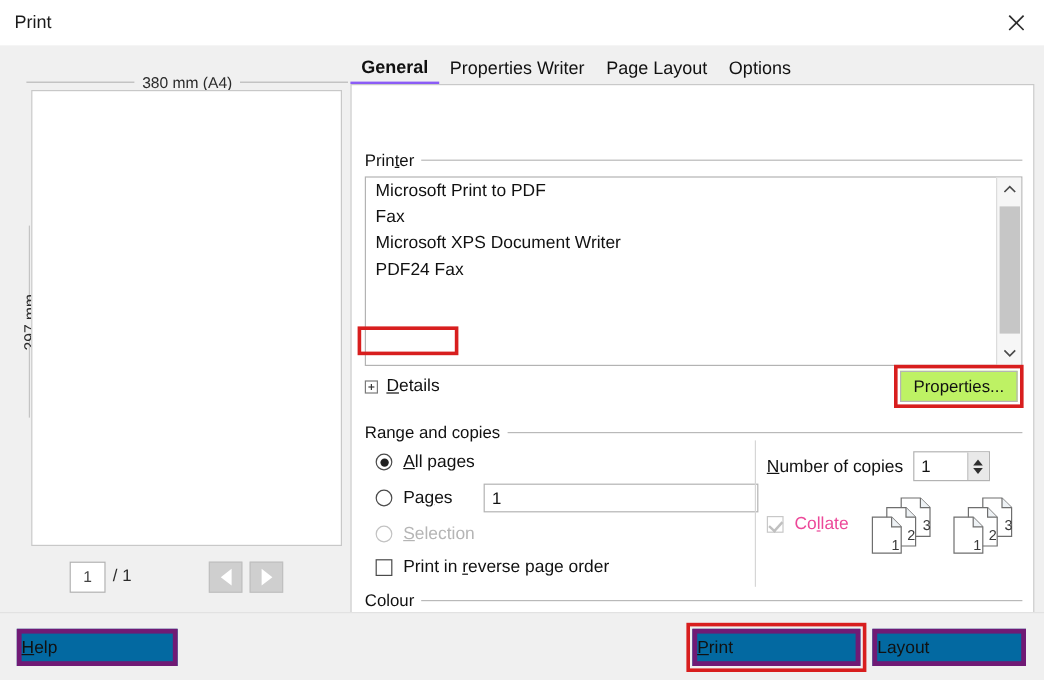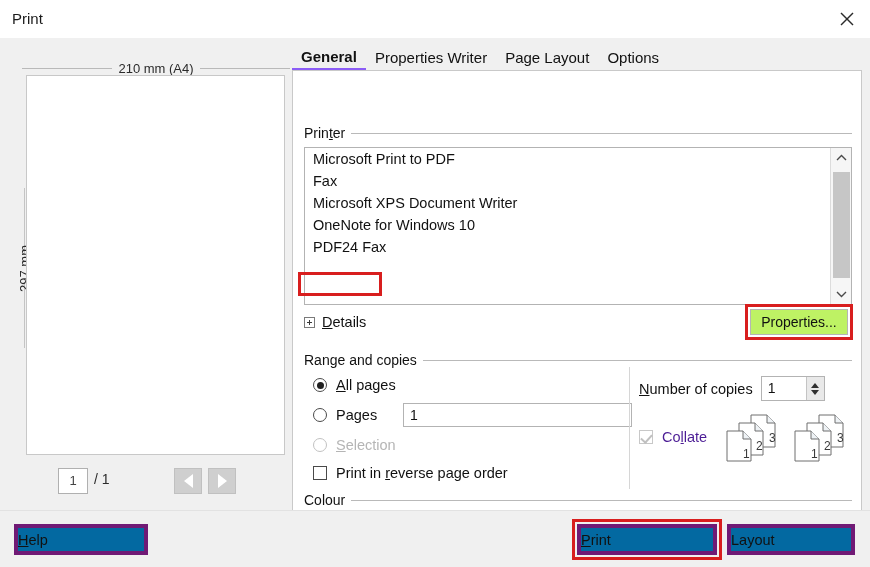--- a/index.html
+++ b/index.html
@@ -217,21 +217,21 @@
   #copies-value { flex:1; font-size:14px; color:#111; padding-left:6px; line-height:23px; }
   #copies-arrows {
     width:18px; background:#e9e9e9; border-left:1px solid #c4c4c4;
     display:flex; flex-direction:column; align-items:center; justify-content:center; gap:2px;
     cursor:pointer;
   }
   .spin-up   { width:0;height:0;border-left:4px solid transparent;border-right:4px solid transparent;border-bottom:5px solid #2f2f2f; }
   .spin-down { width:0;height:0;border-left:4px solid transparent;border-right:4px solid transparent;border-top:5px solid #2f2f2f; }
 
   #collate-row { position:absolute; left:346px; top:358px; display:flex; align-items:center; gap:9px; }
-  #collate-label { font-size:14.5px; color:#4c1d95; white-space:nowrap; }
+  #collate-label { font-size:14.5px; color:#ec4899; white-space:nowrap; }
 
   #collate-art { position:absolute; left:432px; top:342px; width:124px; height:50px; display:flex; gap:12px; }
 
   
   #colour-group { left:11px; top:421px; width:548px; }
   #comments-row { position:absolute; left:20px; top:445px; display:flex; align-items:center; gap:10px; }
   #comments-label { font-size:14.5px; color:#111; }
   #comments-select {
     width:172px; height:25px; background:#efefef; border:1px solid #bdbdbd;
     display:flex; align-items:stretch; cursor:default;
@@ -272,21 +272,21 @@
       <line x1="14" y1="2" x2="2" y2="14" stroke="#2b2b2b" stroke-width="1.4"></line>
     </svg>
   </div>
 </div>
 
 <div id="dialog-body">
 
   <div id="preview-pane">
     <div id="width-label-row">
       <span class="rule"></span>
-      <span id="width-label">210 mm (A4)</span>
+      <span id="width-label">380 mm (A4)</span>
       <span class="rule"></span>
     </div>
 
     <div id="height-label-col">
       <span class="vrule"></span>
       <span id="height-label">297 mm</span>
       <span class="vrule"></span>
     </div>
 
     <div id="page-sheet"></div>
@@ -314,21 +314,20 @@
 
     <div class="group-head" id="printer-group">
       <span class="group-title"><span class="u" style="text-decoration:none">Prin</span><span style="text-decoration:underline">t</span>er</span>
       <span class="rule"></span>
     </div>
 
     <div id="printer-list">
       <div class="printer-item">Microsoft Print to PDF</div>
       <div class="printer-item">Fax</div>
       <div class="printer-item">Microsoft XPS Document Writer</div>
-      <div class="printer-item">OneNote for Windows 10</div>
       <div class="printer-item">PDF24 Fax</div>
 
       <div id="list-scrollbar">
         <div class="sb-arrow" id="sb-up">
           <svg width="11" height="8" viewBox="0 0 11 8">
             <polyline points="1,6 5.5,1.5 10,6" fill="none" stroke="#4a4a4a" stroke-width="1.4"></polyline>
           </svg>
         </div>
         <div id="sb-thumb"></div>
         <div class="sb-arrow" id="sb-down">

